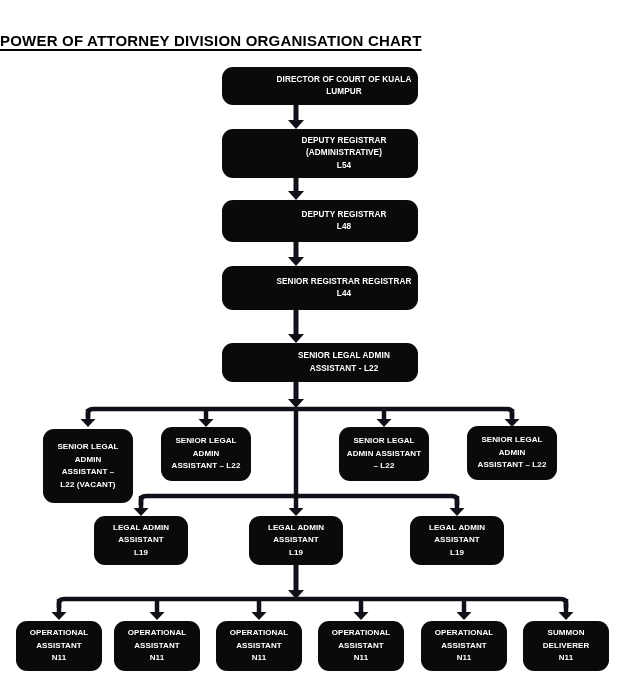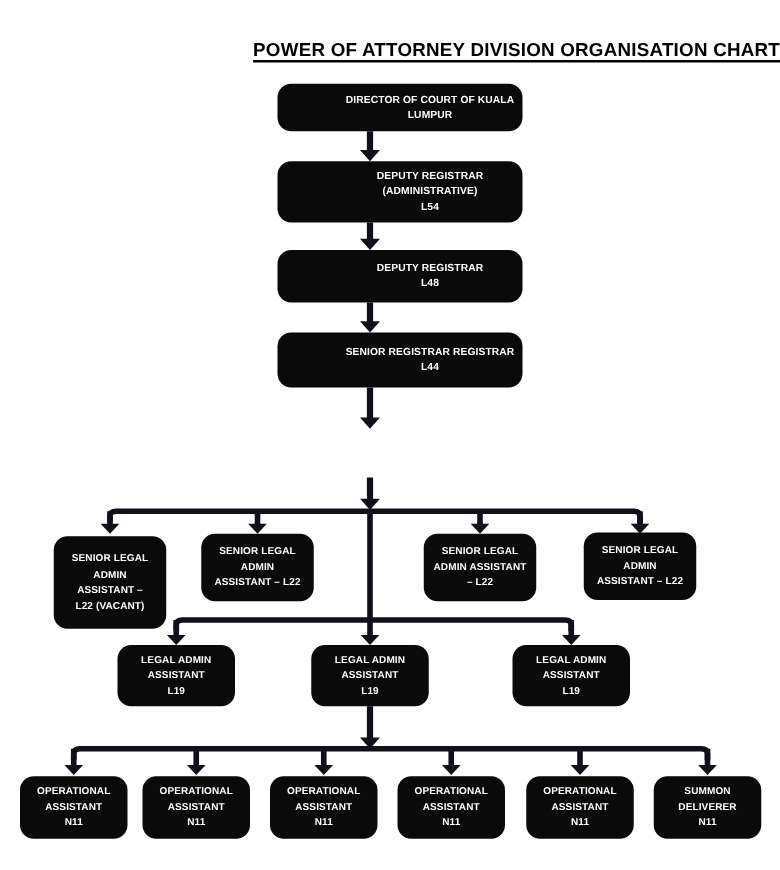--- a/index.html
+++ b/index.html
@@ -5,21 +5,21 @@
   html,body{margin:0;padding:0;}
   body{
     width:624px;height:696px;
     background:var(--page-bg,#ffffff);
     font-family:"Liberation Sans","DejaVu Sans",sans-serif;
     position:relative;overflow:hidden;
   }
   .page{position:absolute;inset:0;}
   .chart-title{
     position:absolute;top:32px;left:0;width:624px;
-    text-align:right;
+    text-align:left;
     font-size:15px;font-weight:bold;
     color:var(--title-text,#000);
     text-decoration:underline;
     text-decoration-thickness:2px;
     text-underline-offset:3px;
     letter-spacing:.2px;
     white-space:nowrap;
   }
   .connectors{position:absolute;top:0;left:0;}
   .connectors line{stroke:var(--line,#101018);}
@@ -109,20 +109,22 @@
 
   <div class="node wide" style="left:222px;top:67px;width:148px;height:38px">DIRECTOR OF COURT OF KUALA
 LUMPUR</div>
   <div class="node wide" style="left:222px;top:129px;width:148px;height:49px">DEPUTY REGISTRAR
 (ADMINISTRATIVE)
 L54</div>
   <div class="node wide" style="left:222px;top:200px;width:148px;height:42px">DEPUTY REGISTRAR
 L48</div>
   <div class="node wide" style="left:222px;top:266px;width:148px;height:44px">SENIOR REGISTRAR REGISTRAR
 L44</div>
+  <div class="node wide" style="left:222px;top:343px;width:148px;height:39px">SENIOR LEGAL ADMIN
+ASSISTANT - L22</div>
 
   <div class="node" style="left:43px;top:429px;width:90px;height:74px">SENIOR LEGAL
 ADMIN
 ASSISTANT –
 L22 (VACANT)</div>
   <div class="node" style="left:161px;top:427px;width:90px;height:54px">SENIOR LEGAL
 ADMIN
 ASSISTANT – L22</div>
   <div class="node" style="left:339px;top:427px;width:90px;height:54px">SENIOR LEGAL
 ADMIN ASSISTANT

